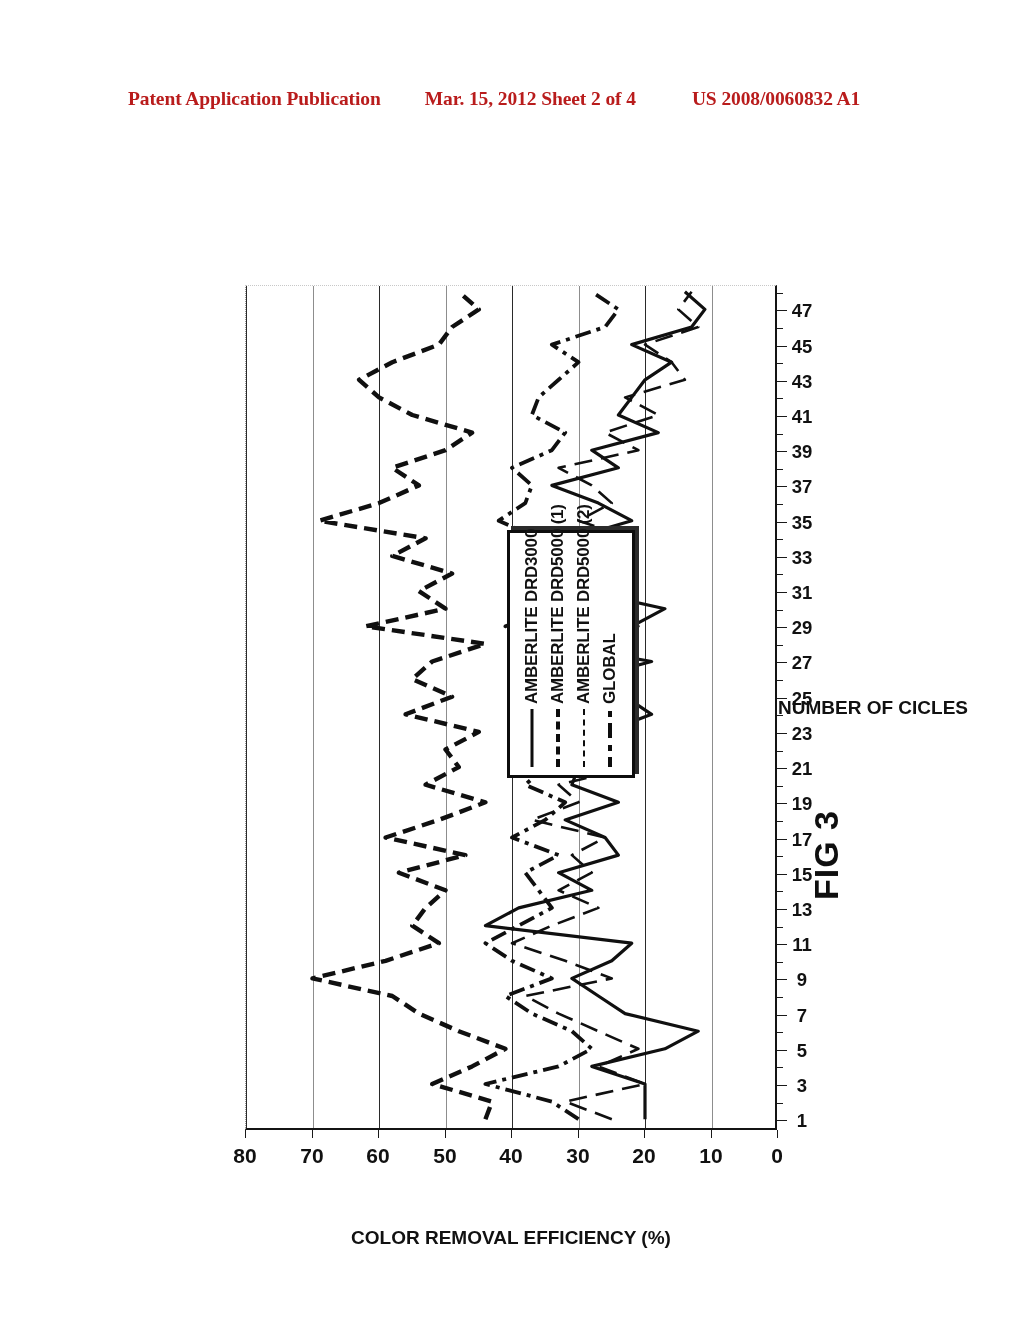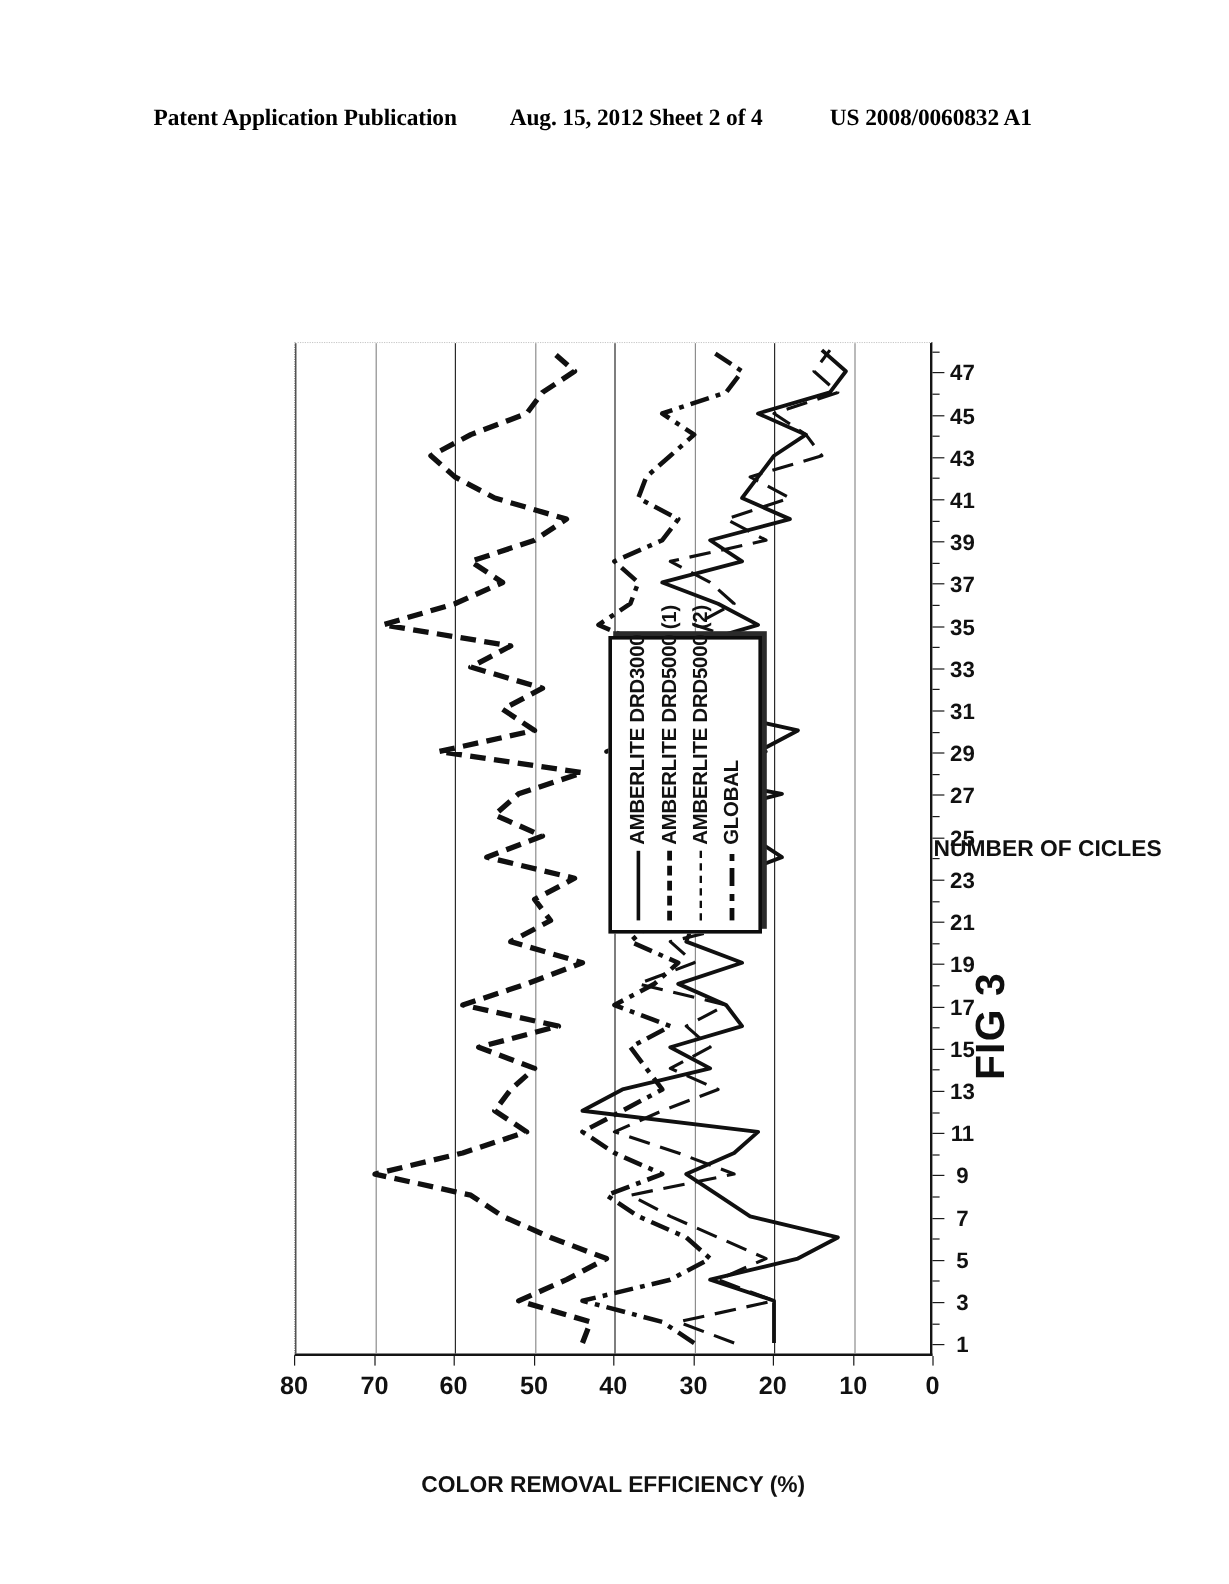--- a/index.html
+++ b/index.html
@@ -21,21 +21,21 @@
   
   #header {
     position: absolute;
     left: 128px; top: 88px;
     width: 770px; height: 26px;
     display: flex;
     align-items: baseline;
     font-family: "Liberation Serif", serif;
     font-weight: bold;
     font-size: 19.5px;
-    color: #000000;
+    color: #b91c1c;
     letter-spacing: -0.1px;
     white-space: nowrap;
   }
   #header .h-pub   { }
   #header .h-date  { margin-left: 44px; }
   #header .h-num   { margin-left: 56px; }
 
   
   #fig-rot {
     position: absolute;
@@ -208,21 +208,21 @@
 
   svg { display: block; }
 </style>
 </head>
 <body>
 
 <div id="page">
 
   <div id="header">
     <span class="h-pub">Patent Application Publication</span>
-    <span class="h-date">Aug. 15, 2012  Sheet 2 of 4</span>
+    <span class="h-date">Mar. 15, 2012  Sheet 2 of 4</span>
     <span class="h-num">US 2008/0060832 A1</span>
   </div>
 
   <div id="fig-rot">
     <div id="chart">
 
       <div id="plot">
         <div id="gridlines">
             <div class="hgrid" style="top: 0px;"></div>
             <div class="hgrid faint" style="top: 66.5px;"></div>

